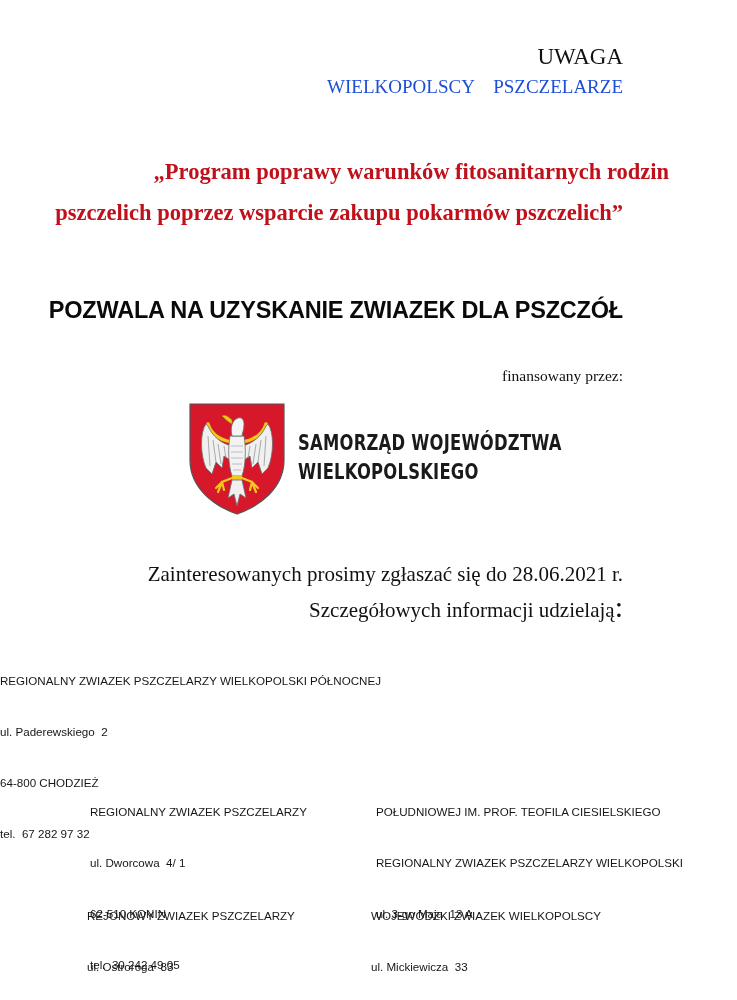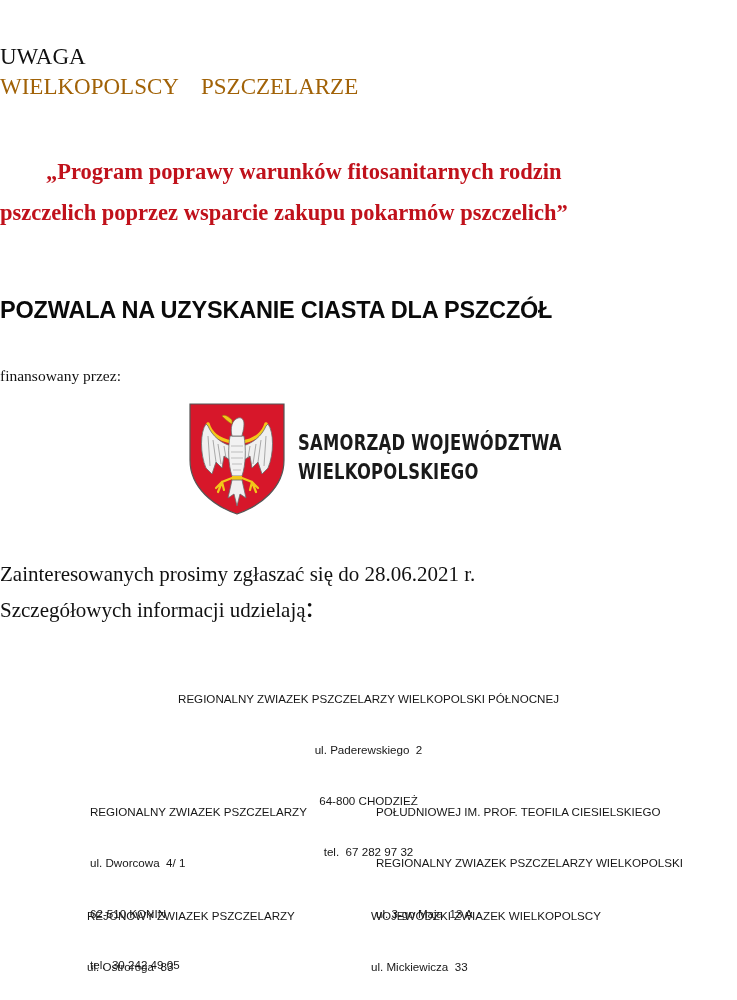--- a/index.html
+++ b/index.html
@@ -14,35 +14,35 @@
       overflow: hidden;
       color: #111111;
     }
     .abs { position: absolute; }
     .serif { font-family: "Liberation Serif", "DejaVu Serif", serif; }
     .sans { font-family: "Liberation Sans", "DejaVu Sans", sans-serif; }
 
     .center-line {
       left: 0;
       width: 623px;
-      text-align: left;
+      text-align: right;
       white-space: pre;
     }
 
     #header-uwaga {
       top: 43px;
       font-size: 23px;
       line-height: 28px;
       color: #111;
     }
     #header-audience {
       top: 73px;
-      font-size: 23px;
+      font-size: 19px;
       line-height: 28px;
-      color: #a16207;
+      color: #1d4ed8;
     }
 
     .program-line {
       font-size: 22.5px;
       font-weight: bold;
       color: #c0111b;
       line-height: 28px;
     }
     #program-line-1 { top: 158px; padding-left: 46px; }
     #program-line-2 { top: 199px; }
@@ -109,24 +109,24 @@
     }
 
     .contact {
       font-family: "Liberation Sans", "DejaVu Sans", sans-serif;
       font-size: 11.6px;
       line-height: 17px;
       color: #161616;
       white-space: pre;
     }
     #contact-north {
-      top: 656px;
+      top: 638px;
       left: 0;
       width: 737px;
-      text-align: center;
+      text-align: left;
     }
     #contact-konin {
       top: 769px;
       left: 90px;
     }
     #contact-kalisz {
       top: 769px;
       left: 368px;
     }
     #contact-leszno {
@@ -141,21 +141,21 @@
   </style>
 </head>
 <body>
 
 <div class="abs center-line serif" id="header-uwaga">UWAGA</div>
 <div class="abs center-line serif" id="header-audience">WIELKOPOLSCY    PSZCZELARZE</div>
 
 <div class="abs center-line serif program-line" id="program-line-1">„Program poprawy warunków fitosanitarnych rodzin</div>
 <div class="abs center-line serif program-line" id="program-line-2">pszczelich poprzez wsparcie zakupu pokarmów pszczelich”</div>
 
-<div class="abs center-line sans" id="main-headline">POZWALA NA UZYSKANIE CIASTA DLA PSZCZÓŁ</div>
+<div class="abs center-line sans" id="main-headline">POZWALA NA UZYSKANIE ZWIAZEK DLA PSZCZÓŁ</div>
 
 <div class="abs center-line serif" id="funded-by">finansowany przez:</div>
 
 <div class="abs" id="sponsor-logo">
   <svg id="crest" viewBox="0 0 98 114" xmlns="http://www.w3.org/2000/svg">
 
     <path d="M2 2 H96 V58 C96 86 72 104 49 112 C26 104 2 86 2 58 Z" fill="#d7172a" stroke="#555" stroke-width="1.2"></path>
 
     <path d="M44 40 C30 38 22 30 20 22" fill="none" stroke="#f2c81a" stroke-width="3.5" stroke-linecap="round"></path>
 

